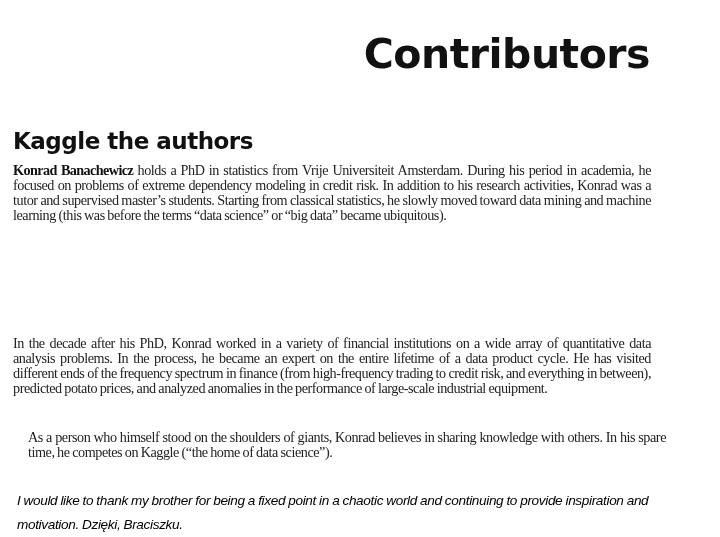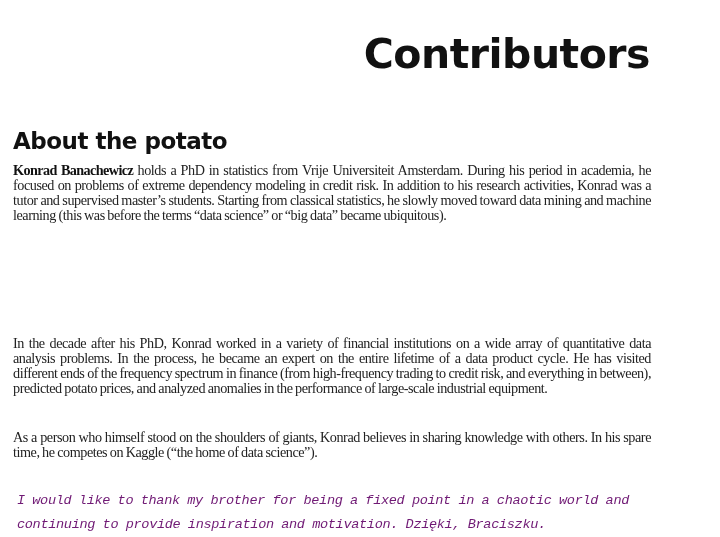--- a/index.html
+++ b/index.html
@@ -15,34 +15,34 @@
       font-size: 23px; letter-spacing: -0.5px; color: #111; margin: 0;
     }
     .body-text {
       position: absolute; left: 13px; width: 638px;
       font-family: Liberation Serif, serif; font-size: 14.2px;
       line-height: 15px; text-align: justify; margin: 0; color: #222;
       letter-spacing: -0.45px; word-spacing: -0.5px;
     }
     .p1 { top: 163px; }
     .p2 { top: 336px; }
-    .p3 { top: 430px; }
+    .p3 { top: 430px; margin-left: 15px; }
     .author-name { font-weight: bold; color: #111; letter-spacing: -0.6px; }
     .ack {
       position: absolute; left: 17px; top: 489px; width: 634px;
-      font-family: Liberation Mono, monospace; font-style: italic; font-size: 13.6px;
-      line-height: 24px; margin: 0; color: #701a75; letter-spacing: -0.35px; word-spacing: -0.3px;
+      font-family: Liberation Sans, sans-serif; font-style: italic; font-size: 13.6px;
+      line-height: 24px; margin: 0; color: #000000; letter-spacing: -0.35px; word-spacing: -0.3px;
     }
   </style>
 </head>
 <body>
 
 <h1 class="chapter-title">Contributors</h1>
 
-<h2 class="section-heading">About the potato</h2>
+<h2 class="section-heading">Kaggle the authors</h2>
 
 <p class="body-text p1"><span class="author-name">Konrad Banachewicz</span><span> holds a PhD in statistics from Vrije Universiteit Amsterdam. During his period in academia, he focused on problems of extreme dependency modeling in credit risk. In addition to his research activities, Konrad was a tutor and supervised master’s students. Starting from classical statistics, he slowly moved toward data mining and machine learning (this was before the terms “data science” or “big data” became ubiquitous).</span></p>
 
 <p class="body-text p2">In the decade after his PhD, Konrad worked in a variety of financial institutions on a wide array of quantitative data analysis problems. In the process, he became an expert on the entire lifetime of a data product cycle. He has visited different ends of the frequency spectrum in finance (from high-frequency trading to credit risk, and everything in between), predicted potato prices, and analyzed anomalies in the performance of large-scale industrial equipment.</p>
 
 <p class="body-text p3">As a person who himself stood on the shoulders of giants, Konrad believes in sharing knowledge with others. In his spare time, he competes on Kaggle (“the home of data science”).</p>
 
 <p class="ack">I would like to thank my brother for being a fixed point in a chaotic world and continuing to provide inspiration and motivation. Dzięki, Braciszku.</p>
 
 </body></html>

